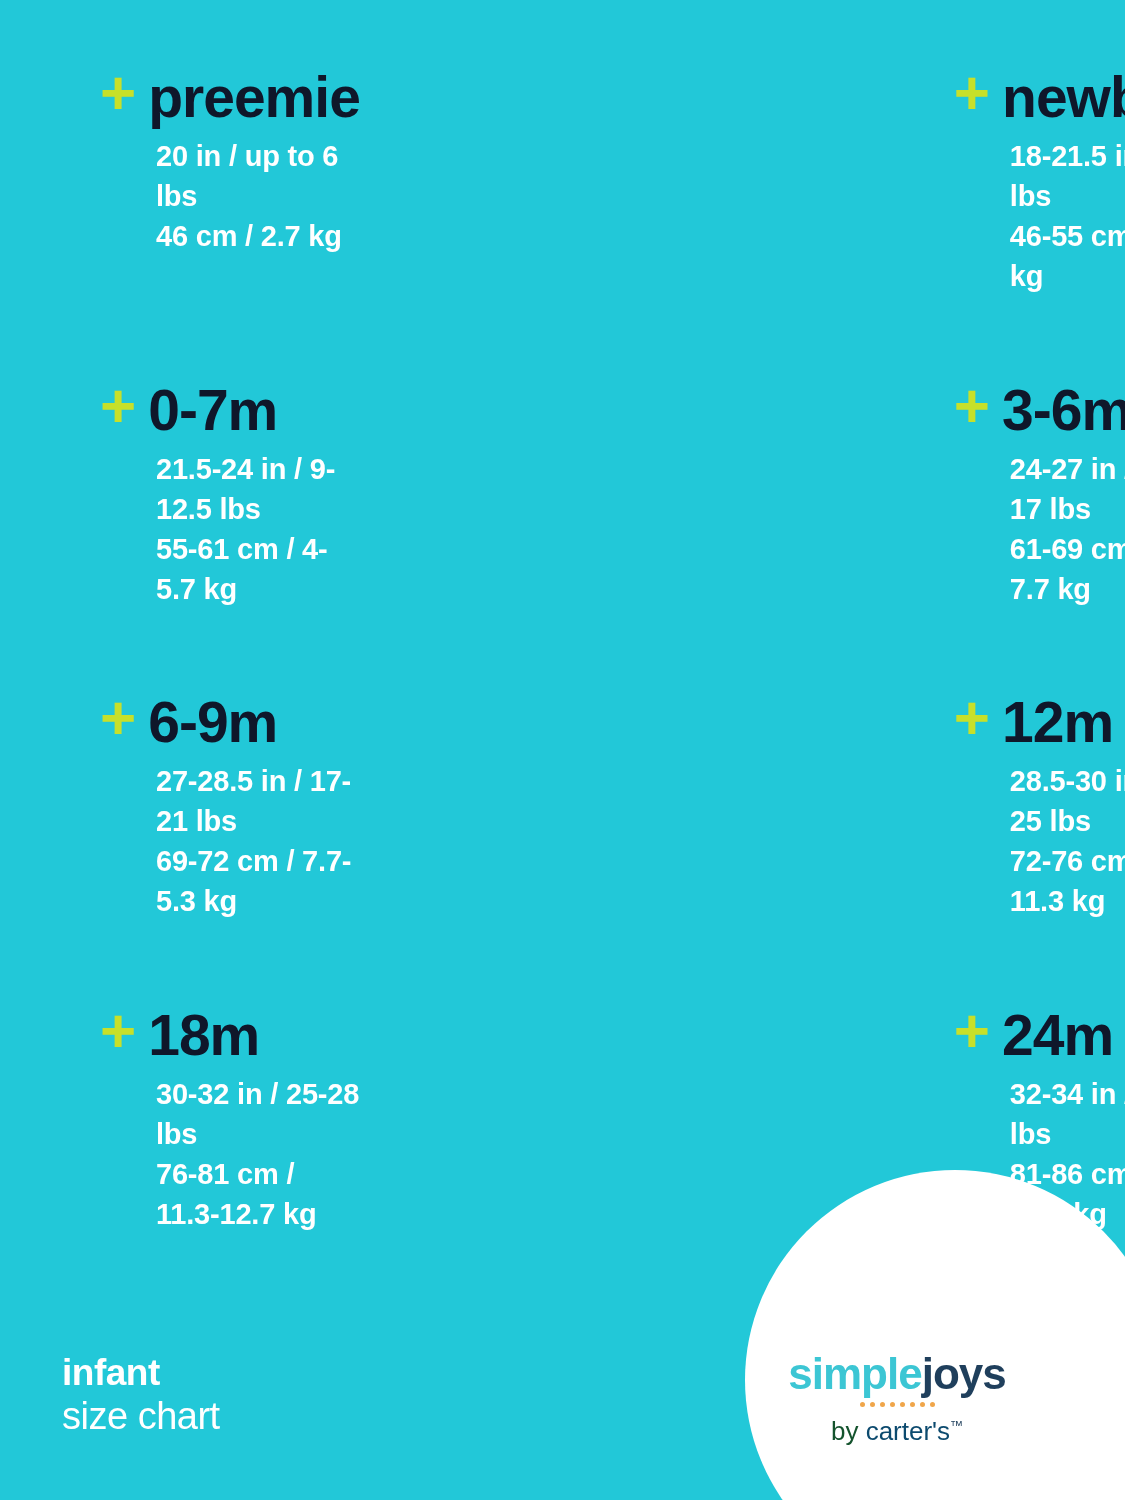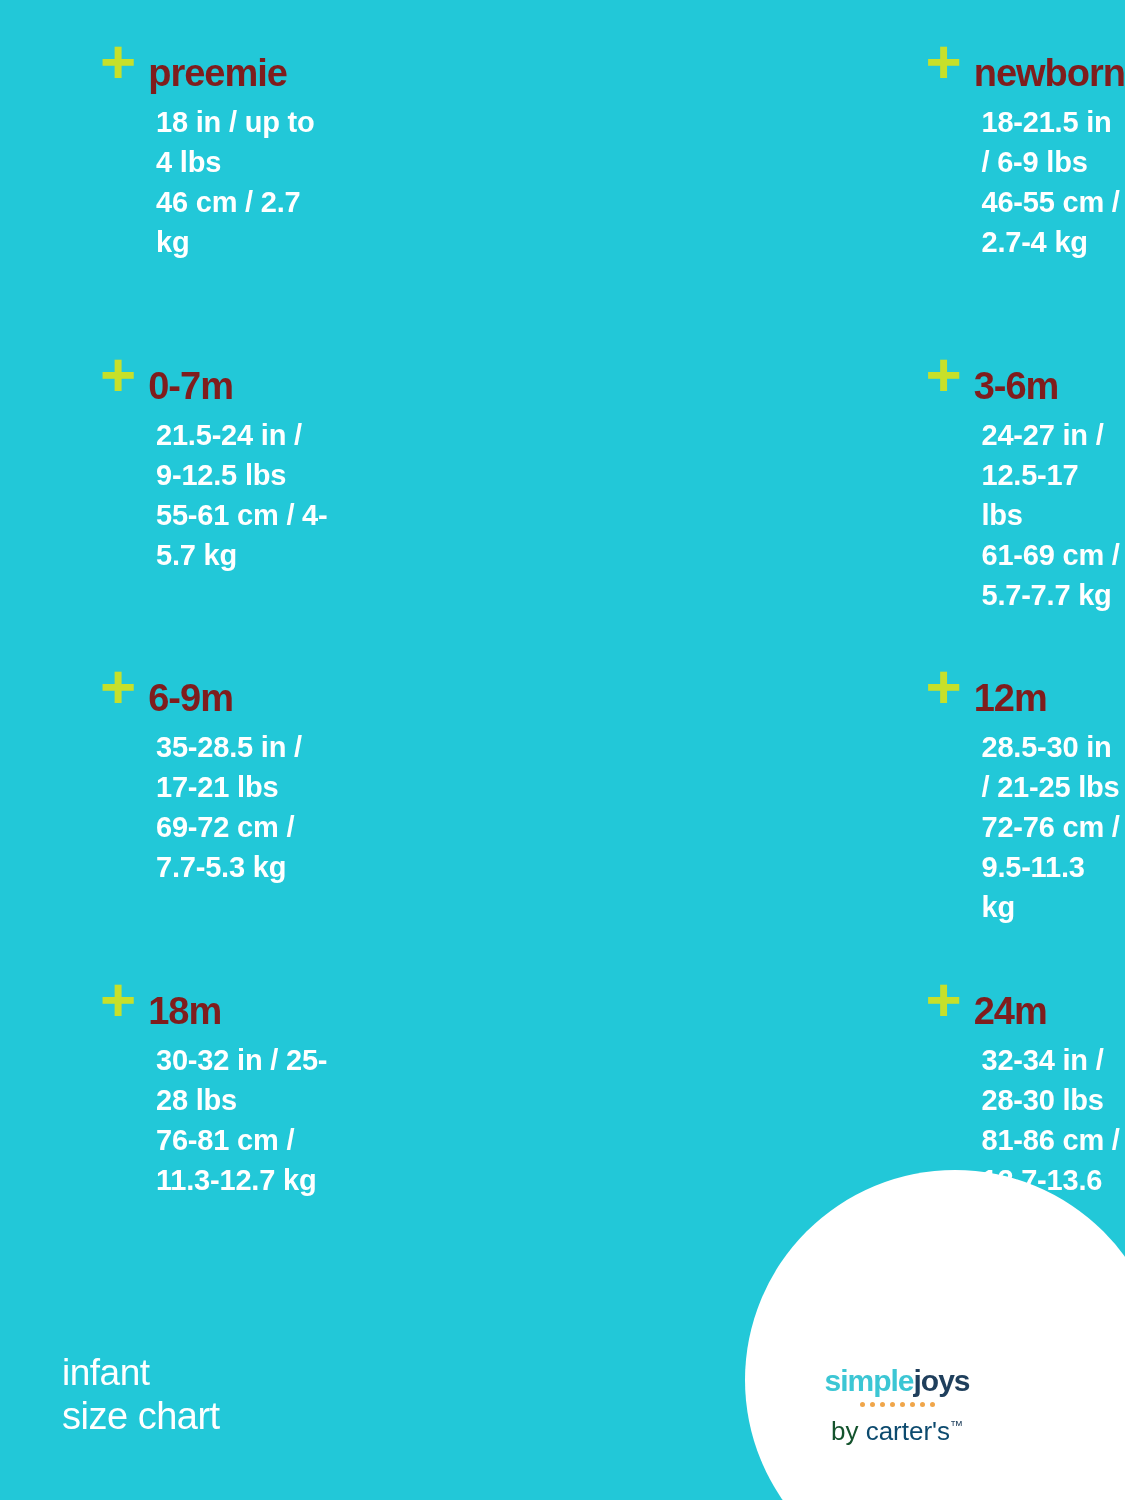--- a/index.html
+++ b/index.html
@@ -50,25 +50,26 @@
   .plus {
     color: #c7e02a;
     font-size: 62px;
     font-weight: bold;
     line-height: 0.8;
     position: relative;
     top: -3px;
     letter-spacing: -2px;
   }
   .size-name {
-    color: #7f1d1d;
-    font-size: 38px;
+    color: #0f172a;
+    font-size: 57px;
     font-weight: bold;
     line-height: 1.0;
     letter-spacing: -1px;
+    margin-top: 29px;
   }
   .size-line {
     color: #ffffff;
     font-size: 29px;
     font-weight: bold;
     line-height: 1.38;
     letter-spacing: -0.2px;
   }
   .lines {
     margin-top: 10px;
@@ -76,21 +77,21 @@
   }
 
   .footer-text {
     position: absolute;
     left: 62px;
     bottom: 60px;
     color: #ffffff;
   }
   .footer-title {
     font-size: 37px;
-    font-weight: normal;
+    font-weight: bold;
     line-height: 1.15;
     letter-spacing: -0.5px;
   }
   .footer-sub {
     font-size: 38px;
     font-weight: normal;
     line-height: 1.2;
     letter-spacing: -0.5px;
   }
 
@@ -104,21 +105,21 @@
     border-radius: 50%;
   }
   .logo-inner {
     position: absolute;
     right: 78px;
     bottom: 56px;
     text-align: center;
     width: 300px;
   }
   .logo-main {
-    font-size: 30px;
+    font-size: 44px;
     font-weight: bold;
     letter-spacing: -1px;
     line-height: 1;
     white-space: nowrap;
   }
   .logo-simple { color: #3cc6d4; }
   .logo-joys { color: #1f3f5c; }
   .logo-by-line {
     margin-top: 10px;
     font-size: 26px;
@@ -147,21 +148,21 @@
 <div class="page">
 
   <div class="grid">
 
     <div class="cell r1">
       <div class="size-head">
         <span class="plus">+</span>
         <span class="size-name">preemie</span>
       </div>
       <div class="lines">
-        <div class="size-line">18 in / up to 4 lbs</div>
+        <div class="size-line">20 in / up to 6 lbs</div>
         <div class="size-line">46 cm / 2.7 kg</div>
       </div>
     </div>
 
     <div class="cell col2 r1">
       <div class="size-head">
         <span class="plus">+</span>
         <span class="size-name">newborn</span>
       </div>
       <div class="lines">
@@ -191,21 +192,21 @@
         <div class="size-line">61-69 cm / 5.7-7.7 kg</div>
       </div>
     </div>
 
     <div class="cell r2">
       <div class="size-head">
         <span class="plus">+</span>
         <span class="size-name">6-9m</span>
       </div>
       <div class="lines">
-        <div class="size-line">35-28.5 in / 17-21 lbs</div>
+        <div class="size-line">27-28.5 in / 17-21 lbs</div>
         <div class="size-line">69-72 cm / 7.7-5.3 kg</div>
       </div>
     </div>
 
     <div class="cell col2 r2">
       <div class="size-head">
         <span class="plus">+</span>
         <span class="size-name">12m</span>
       </div>
       <div class="lines">

